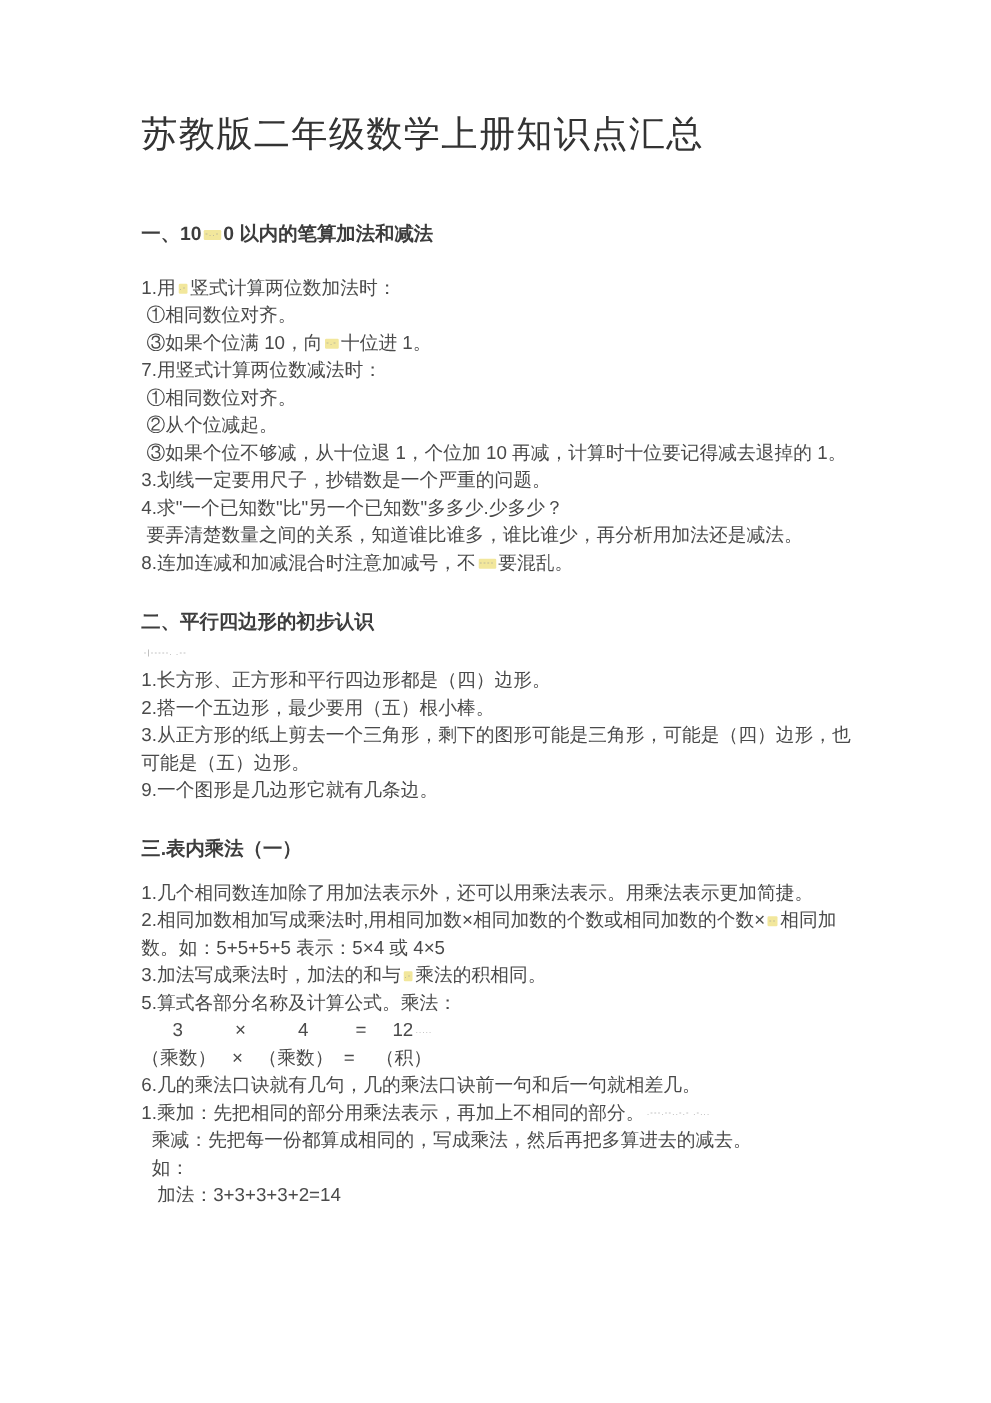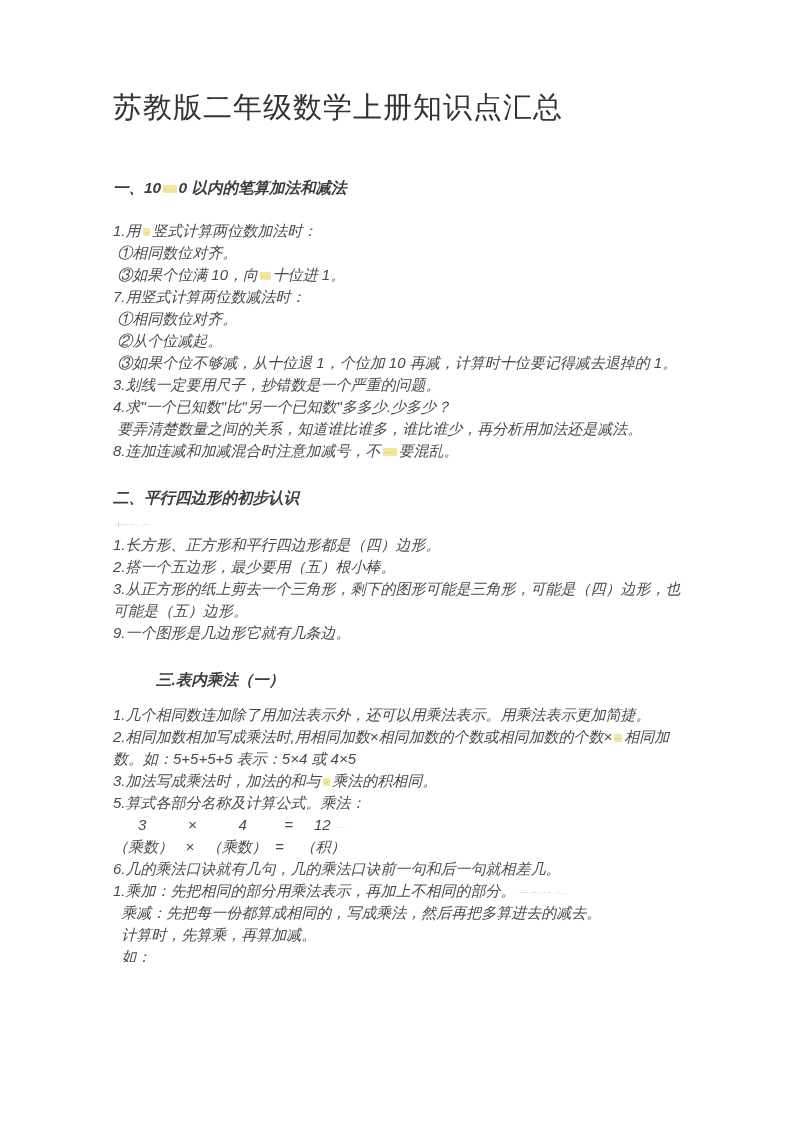--- a/index.html
+++ b/index.html
@@ -29,29 +29,29 @@
   .section + .section { margin-top: 26px; }
   .heading {
     font-size: 15.5px;
     font-weight: bold;
     color: #3d3d3d;
     line-height: 20px;
     margin: 0 0 22px 0;
     white-space: pre;
   }
   .section:nth-child(2) .heading { margin-bottom: 4px; }
-  .section:nth-child(3) .heading { margin-bottom: 14px; margin-left: 43px; }
+  .section:nth-child(3) .heading { margin-bottom: 14px; }
   .line {
     font-size: 15px;
     color: #4a4a4a;
     line-height: 22px;
     white-space: pre;
     min-height: 22px;
   }
-  .run { white-space: pre; font-style: italic; }
+  .run { white-space: pre; }
   .annot {
     display: inline-block;
     font-size: 6px;
     line-height: 7px;
     letter-spacing: 1px;
     color: #9b9b9b;
     vertical-align: middle;
     margin: 0 2px;
     font-weight: normal;
     white-space: pre;
@@ -96,19 +96,18 @@
         <div class="line"><span class="run">1.几个相同数连加除了用加法表示外，还可以用乘法表示。用乘法表示更加简捷。</span></div>
         <div class="line"><span class="run">2.相同加数相加写成乘法时,用相同加数×相同加数的个数或相同加数的个数×</span><span class="annot hl">--</span><span class="run">相同加</span></div>
         <div class="line"><span class="run">数。如：5+5+5+5 表示：5×4 或 4×5</span></div>
         <div class="line"><span class="run">3.加法写成乘法时，加法的和与</span><span class="annot hl">.-</span><span class="run">乘法的积相同。</span></div>
         <div class="line"><span class="run">5.算式各部分名称及计算公式。乘法：</span></div>
         <div class="line"><span class="run">      3          ×          4         =     12</span><span class="annot">.....</span></div>
         <div class="line"><span class="run">（乘数）   ×   （乘数）  =    （积）</span></div>
         <div class="line"><span class="run">6.几的乘法口诀就有几句，几的乘法口诀前一句和后一句就相差几。</span></div>
         <div class="line"><span class="run">1.乘加：先把相同的部分用乘法表示，再加上不相同的部分。</span><span class="annot">.---.--..-.- .-...</span></div>
         <div class="line"><span class="run">  乘减：先把每一份都算成相同的，写成乘法，然后再把多算进去的减去。</span></div>
-        <div class="line"><span class="run">  计算时，先算乘，再算加减。</span></div>
         <div class="line"><span class="run">  如：</span></div>
         <div class="line"><span class="run">   加法：3+3+3+3+2=14</span></div>
         <div class="line"><span class="run">   乘加：3×4+2=14</span></div>
       </div>
     </div>
 </div>
 
 </body></html>

